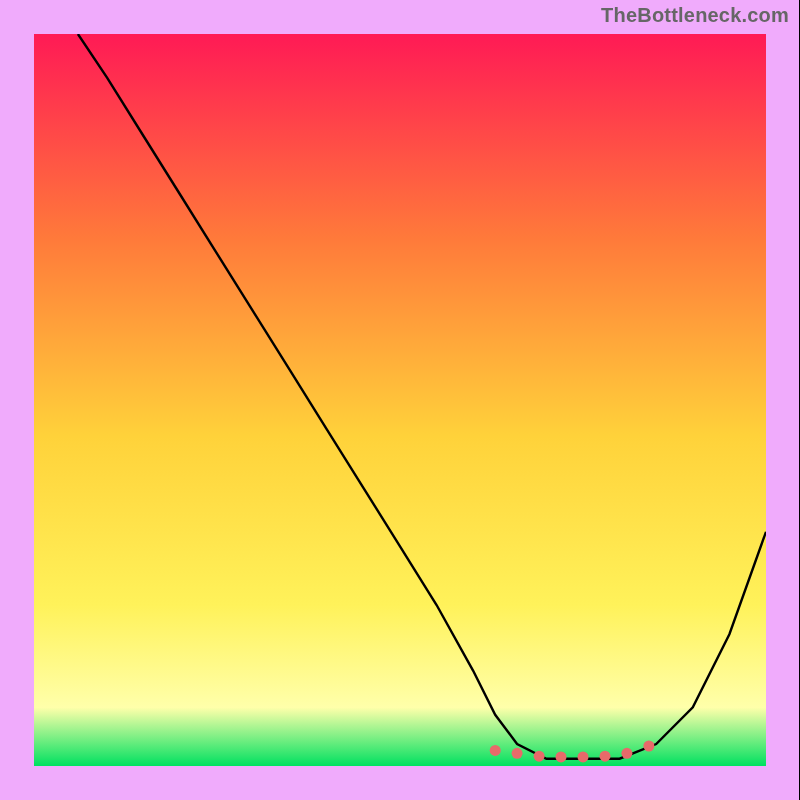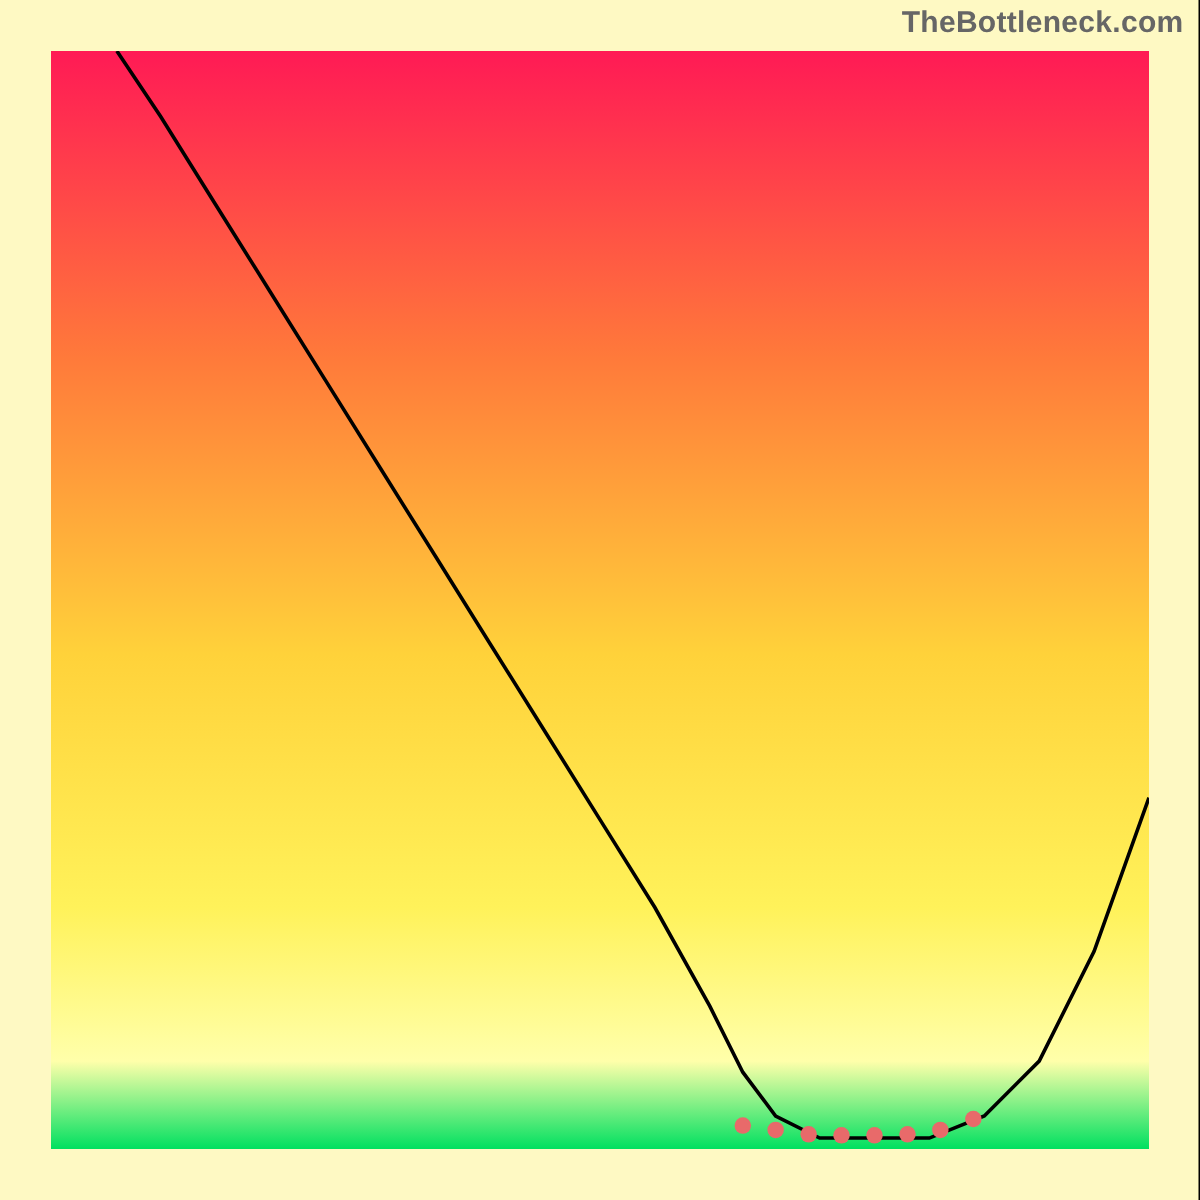--- a/index.html
+++ b/index.html
@@ -8,21 +8,21 @@
     width: 800px;
     height: 800px;
     background: #000;
     font-family: Arial, Helvetica, sans-serif;
     overflow: hidden;
   }
   .frame {
     position: relative;
     width: 799px;
     height: 800px;
-    background: #fef9c3;
+    background: #f0abfc;
   }
   .watermark {
     position: absolute;
     top: 4px;
     right: 10px;
     color: #666;
     font-size: 20px;
     font-weight: 600;
     letter-spacing: 0.2px;
     user-select: none;

